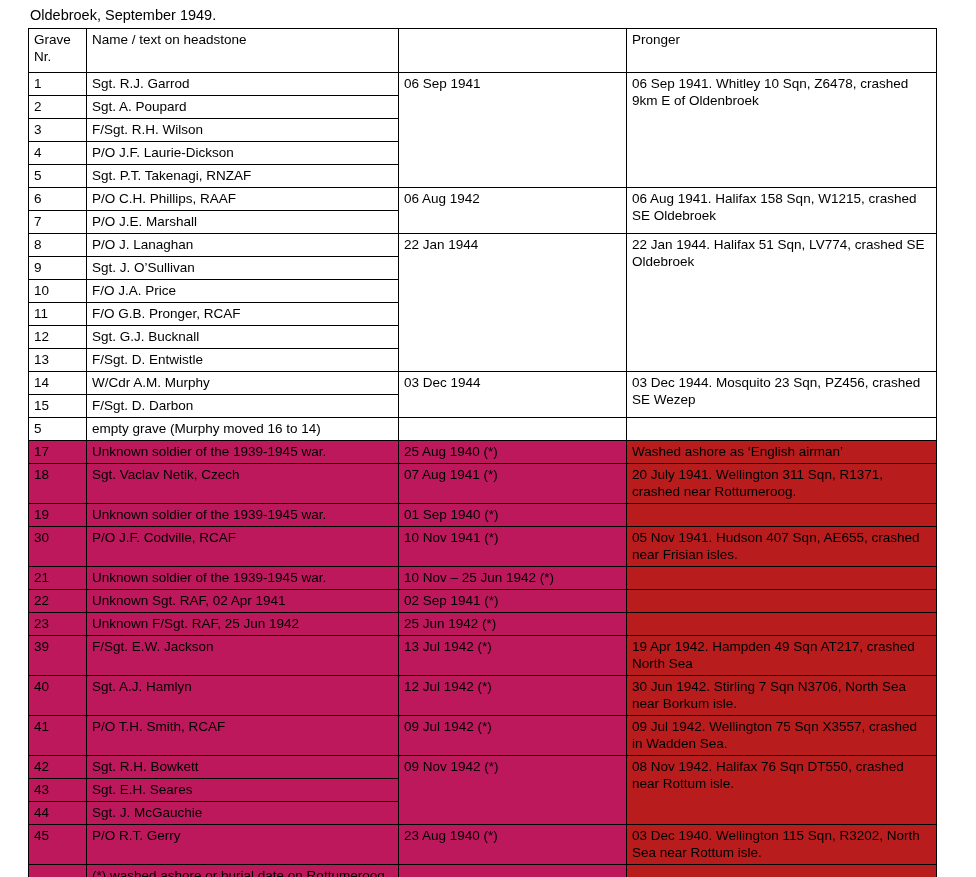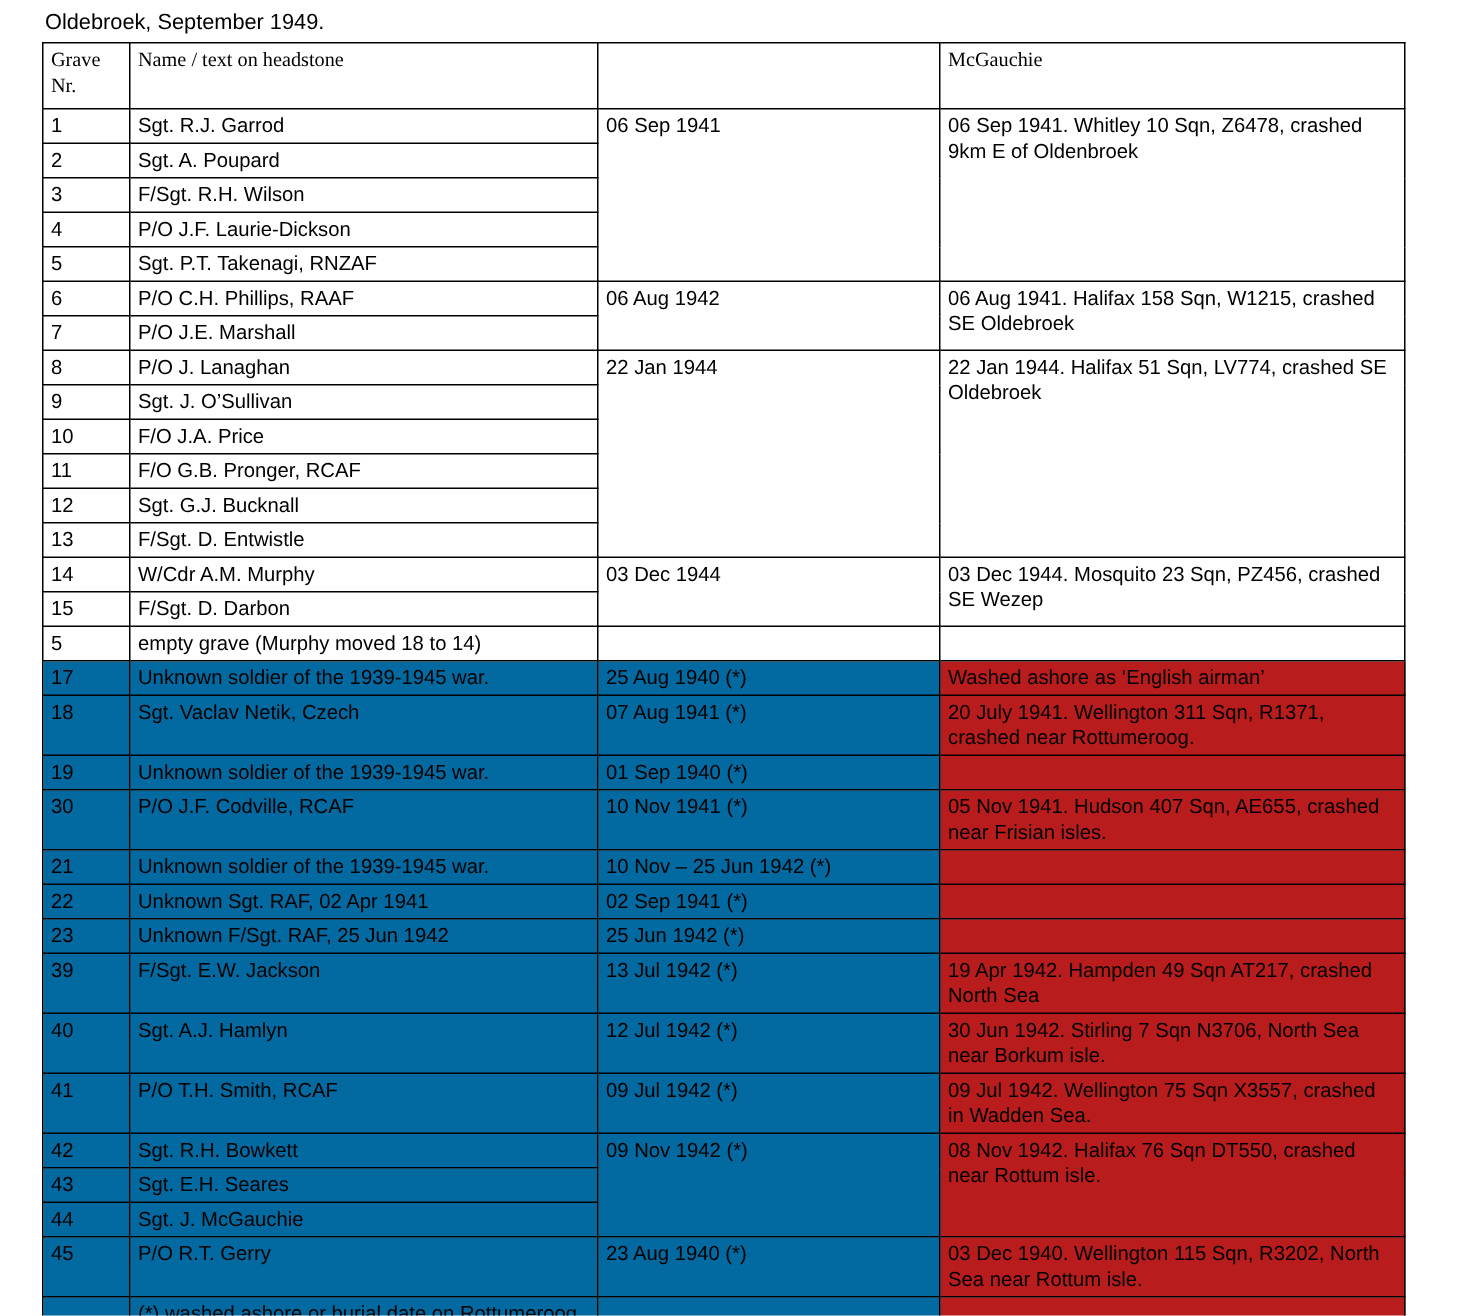--- a/index.html
+++ b/index.html
@@ -42,24 +42,24 @@
     line-height: 17px;
     white-space: pre-line;
   }
   col.c-no    { width: 58px; }
   col.c-name  { width: 312px; }
   col.c-date  { width: 228px; }
   col.c-air   { width: 310px; }
 
   
   .bg-white { background: #ffffff; }
-  .bg-peach { background: #0369a1; }
+  .bg-peach { background: #be185d; }
   .bg-blue  { background: #b91c1c; }
 
-  .hdr td { background: #ffffff; font-family: Liberation Serif, serif; }
+  .hdr td { background: #ffffff; }
   .tall-1 { height: 38px; }
 </style>
 </head>
 <body>
 
 <div class="page">
 
   <p class="caption">Oldebroek, September 1949.</p>
 
   <table class="grave-table">
@@ -67,21 +67,21 @@
       <col class="c-no">
         <col class="c-name">
         <col class="c-date">
         <col class="c-air">
     </colgroup>
     <tbody id="table-body">
         <tr class="hdr">
           <td class="bg-white tall-1">Grave Nr.</td>
           <td class="bg-white">Name / text on headstone</td>
           <td class="bg-white"></td>
-          <td class="bg-white">McGauchie</td>
+          <td class="bg-white">Pronger</td>
         </tr>
         <tr>
           <td class="bg-white">1</td>
           <td class="bg-white">Sgt. R.J. Garrod</td>
           <td class="bg-white" rowspan="5">06 Sep 1941</td>
           <td class="bg-white" rowspan="5">06 Sep 1941. Whitley 10 Sqn, Z6478, crashed 9km E of Oldenbroek</td>
         </tr>
         <tr>
           <td class="bg-white">2</td>
           <td class="bg-white">Sgt. A. Poupard</td>
@@ -139,21 +139,21 @@
           <td class="bg-white">W/Cdr  A.M. Murphy</td>
           <td class="bg-white" rowspan="2">03 Dec 1944</td>
           <td class="bg-white" rowspan="2">03 Dec 1944. Mosquito 23 Sqn, PZ456, crashed SE Wezep</td>
         </tr>
         <tr>
           <td class="bg-white">15</td>
           <td class="bg-white">F/Sgt. D. Darbon</td>
         </tr>
         <tr>
           <td class="bg-white">5</td>
-          <td class="bg-white">empty grave (Murphy moved 18 to 14)</td>
+          <td class="bg-white">empty grave (Murphy moved 16 to 14)</td>
           <td class="bg-white"></td>
           <td class="bg-white"></td>
         </tr>
         <tr>
           <td class="bg-peach">17</td>
           <td class="bg-peach">Unknown soldier of the 1939-1945 war.</td>
           <td class="bg-peach">25 Aug 1940 (*)</td>
           <td class="bg-blue">Washed ashore as ‘English airman’</td>
         </tr>
         <tr>

